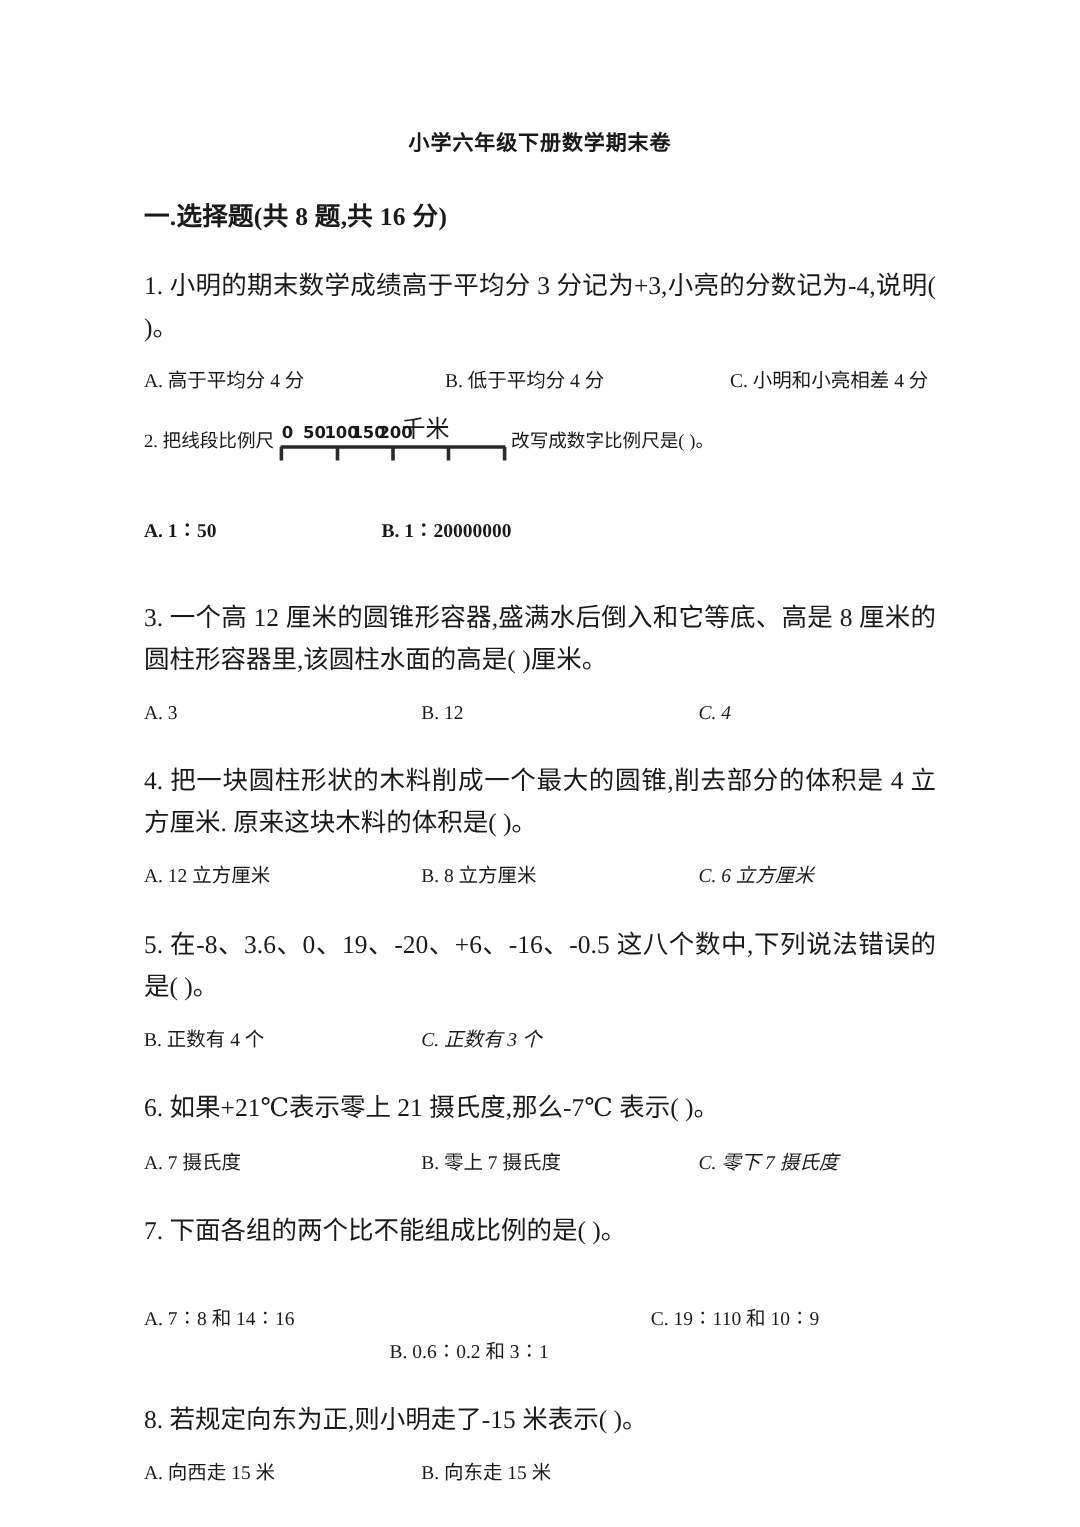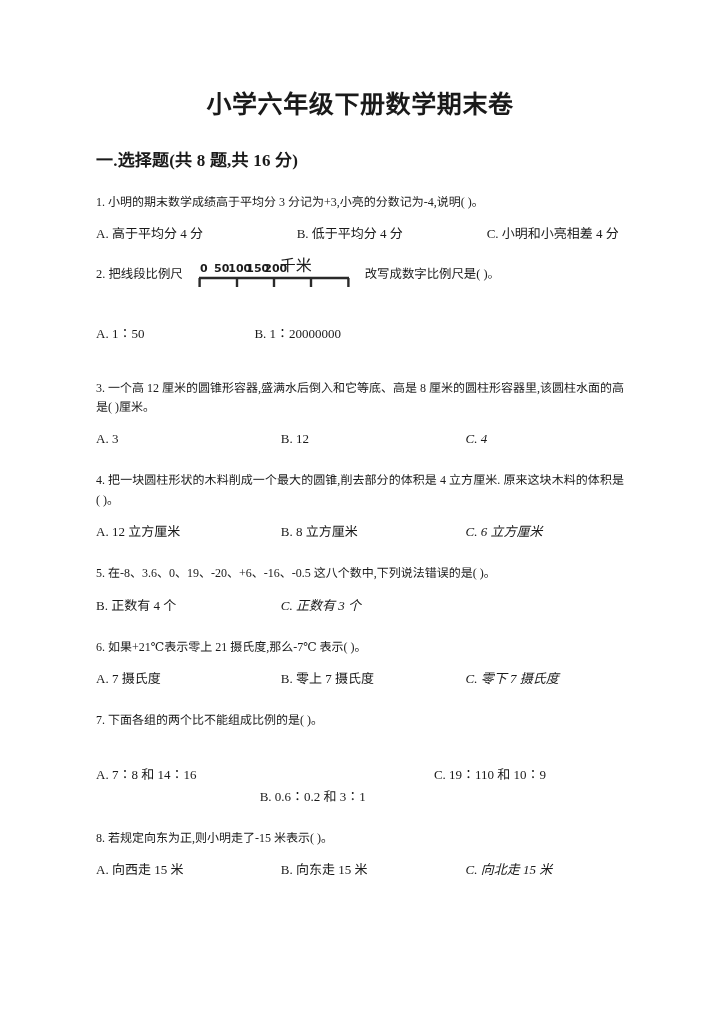--- a/index.html
+++ b/index.html
@@ -21,36 +21,36 @@
     width: 720px;
     height: 1018px;
     background: #fff;
     box-sizing: border-box;
     padding: 0 96px;
   }
   .paper-title {
     margin: 0;
     padding-top: 84px;
     text-align: center;
-    font-size: 25px;
+    font-size: 14px;
     font-weight: bold;
     letter-spacing: 0.6px;
     font-family: "DejaVu Serif", "Liberation Serif", serif;
   }
   .section-heading {
     margin: 26px 0 0 0;
     font-size: 17px;
     font-weight: bold;
     letter-spacing: 0.2px;
   }
   .q-block {
     margin-top: 16px;
   }
   .q-stem {
-    font-size: 12px;
+    font-size: 17px;
     line-height: 1.62;
     text-align: justify;
     text-justify: inter-ideograph;
   }
   .q-options {
     margin-top: 11px;
     font-size: 13px;
     line-height: 1.62;
     display: flex;
     flex-wrap: wrap;
@@ -74,21 +74,20 @@
   .cols-wide .opt-c { width: 36%; }
 
   
   .q2-line {
     font-size: 12.4px;
     line-height: 1.62;
     display: flex;
     align-items: flex-start;
     flex-wrap: nowrap;
     white-space: nowrap;
-    gap: 12px;
   }
   .q2-pre { padding-top: 6px; }
   .q2-post { padding-top: 6px; }
   .scalebar {
     display: inline-block;
     position: relative;
     margin: 0 1px;
     padding-top: 2px;
   }
   .scalebar-labels {
@@ -111,20 +110,21 @@
     font-weight: normal;
     margin-left: -14px;
     font-family: "DejaVu Sans", "Liberation Sans", sans-serif;
   }
   .scalebar-svg {
     display: block;
     margin-top: 1px;
   }
   .q2-opts {
     margin-top: 16px;
+    font-weight: bold;
   }
   .q2-opts .opt-a { width: 30%; }
   .q2-opts .opt-b { width: 35%; }
   .q2-opts .opt-c { width: 35%; }
 
   .gap-lg { margin-top: 34px; }
   .gap-md { margin-top: 22px; }
   .gap-sm { margin-top: 14px; }
 </style>
 </head>
@@ -218,17 +218,16 @@
       <div class="opt opt-b">B. 0.6∶0.2 和 3∶1</div>
       <div class="opt opt-c">C. 19∶110 和 10∶9</div>
     </div>
   </div>
 
   <div class="q-block gap-md">
     <div class="q-stem">8. 若规定向东为正,则小明走了-15 米表示(    )。</div>
     <div class="q-options cols-even">
       <div class="opt opt-a">A. 向西走 15 米</div>
       <div class="opt opt-b">B. 向东走 15 米</div>
-      <div class="opt opt-c">C. 向北走 15 米</div>
     </div>
   </div>
 
 </div>
 
 </body></html>

